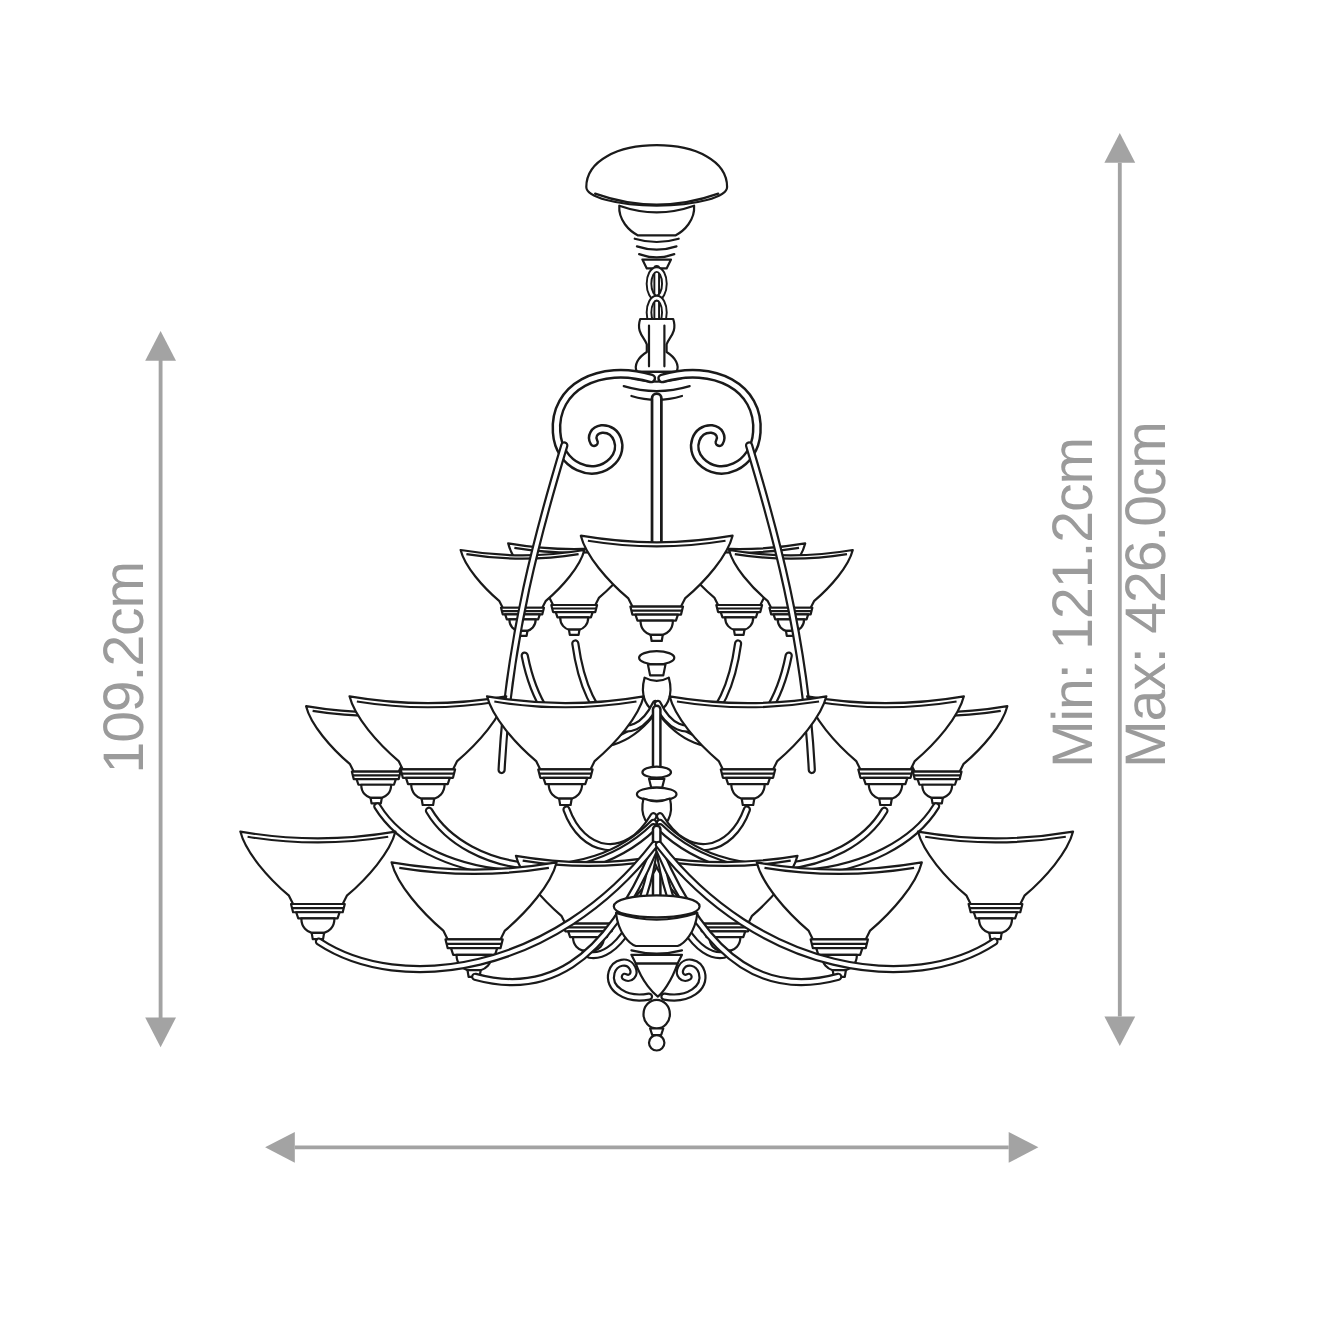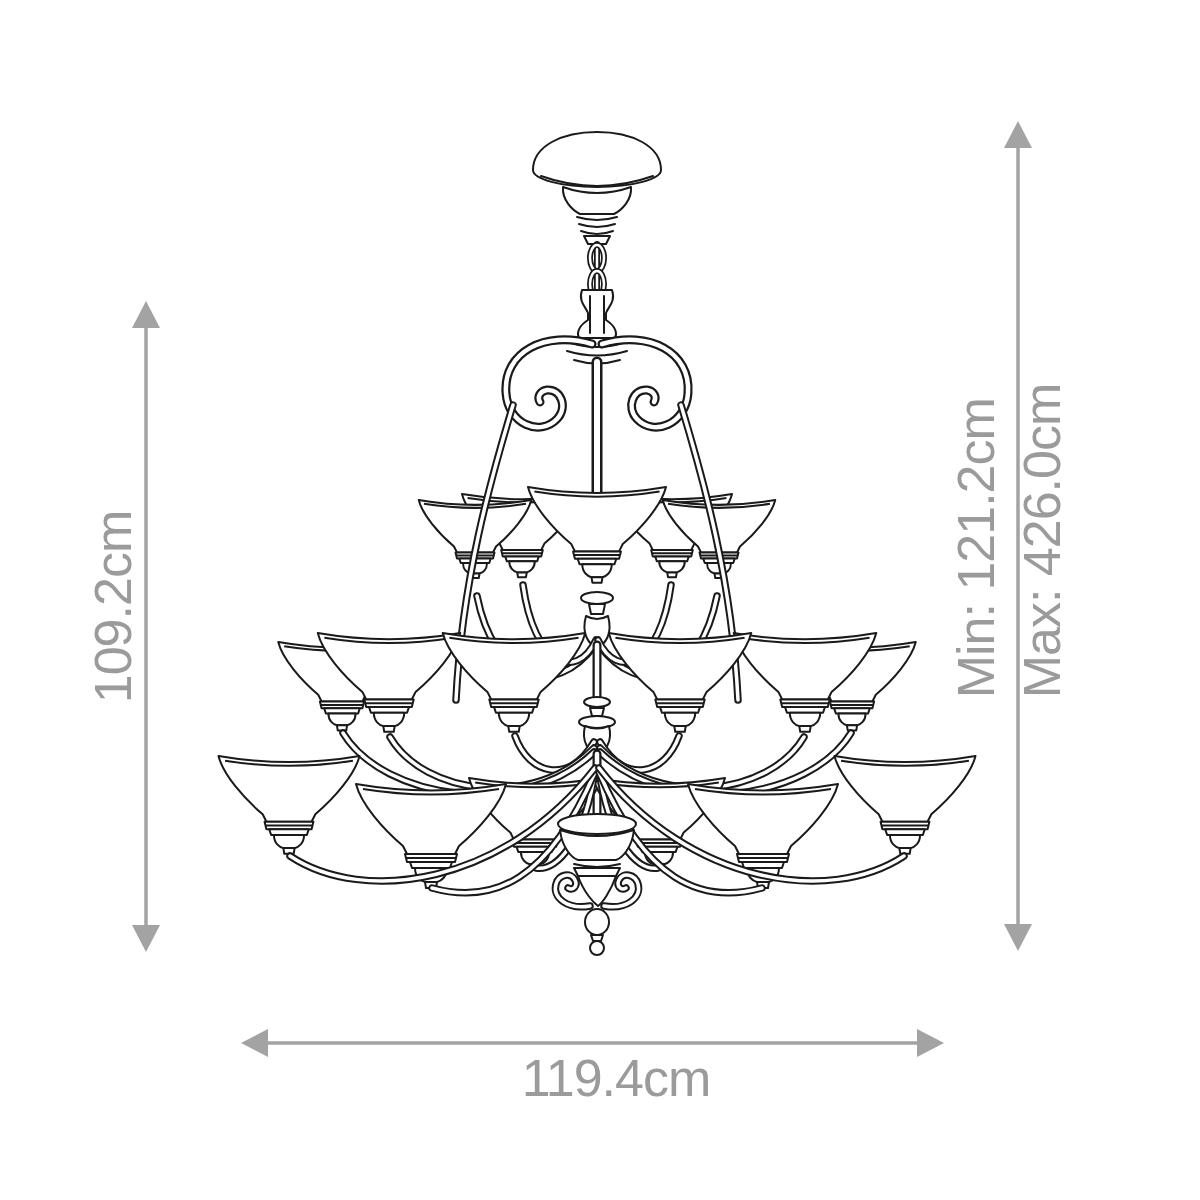--- a/index.html
+++ b/index.html
@@ -211,15 +211,14 @@
   </g>
 </svg>
 
 <div id="left-dim" class="dim-label vert">109.2cm</div>
 
 <div id="right-dim" class="dim-label vert">
   <div>Min: 121.2cm</div>
   <div>Max: 426.0cm</div>
 </div>
 
-<div id="bottom-dim" class="dim-label">119.4cm</div>
 
 </div>
 
 </body></html>

